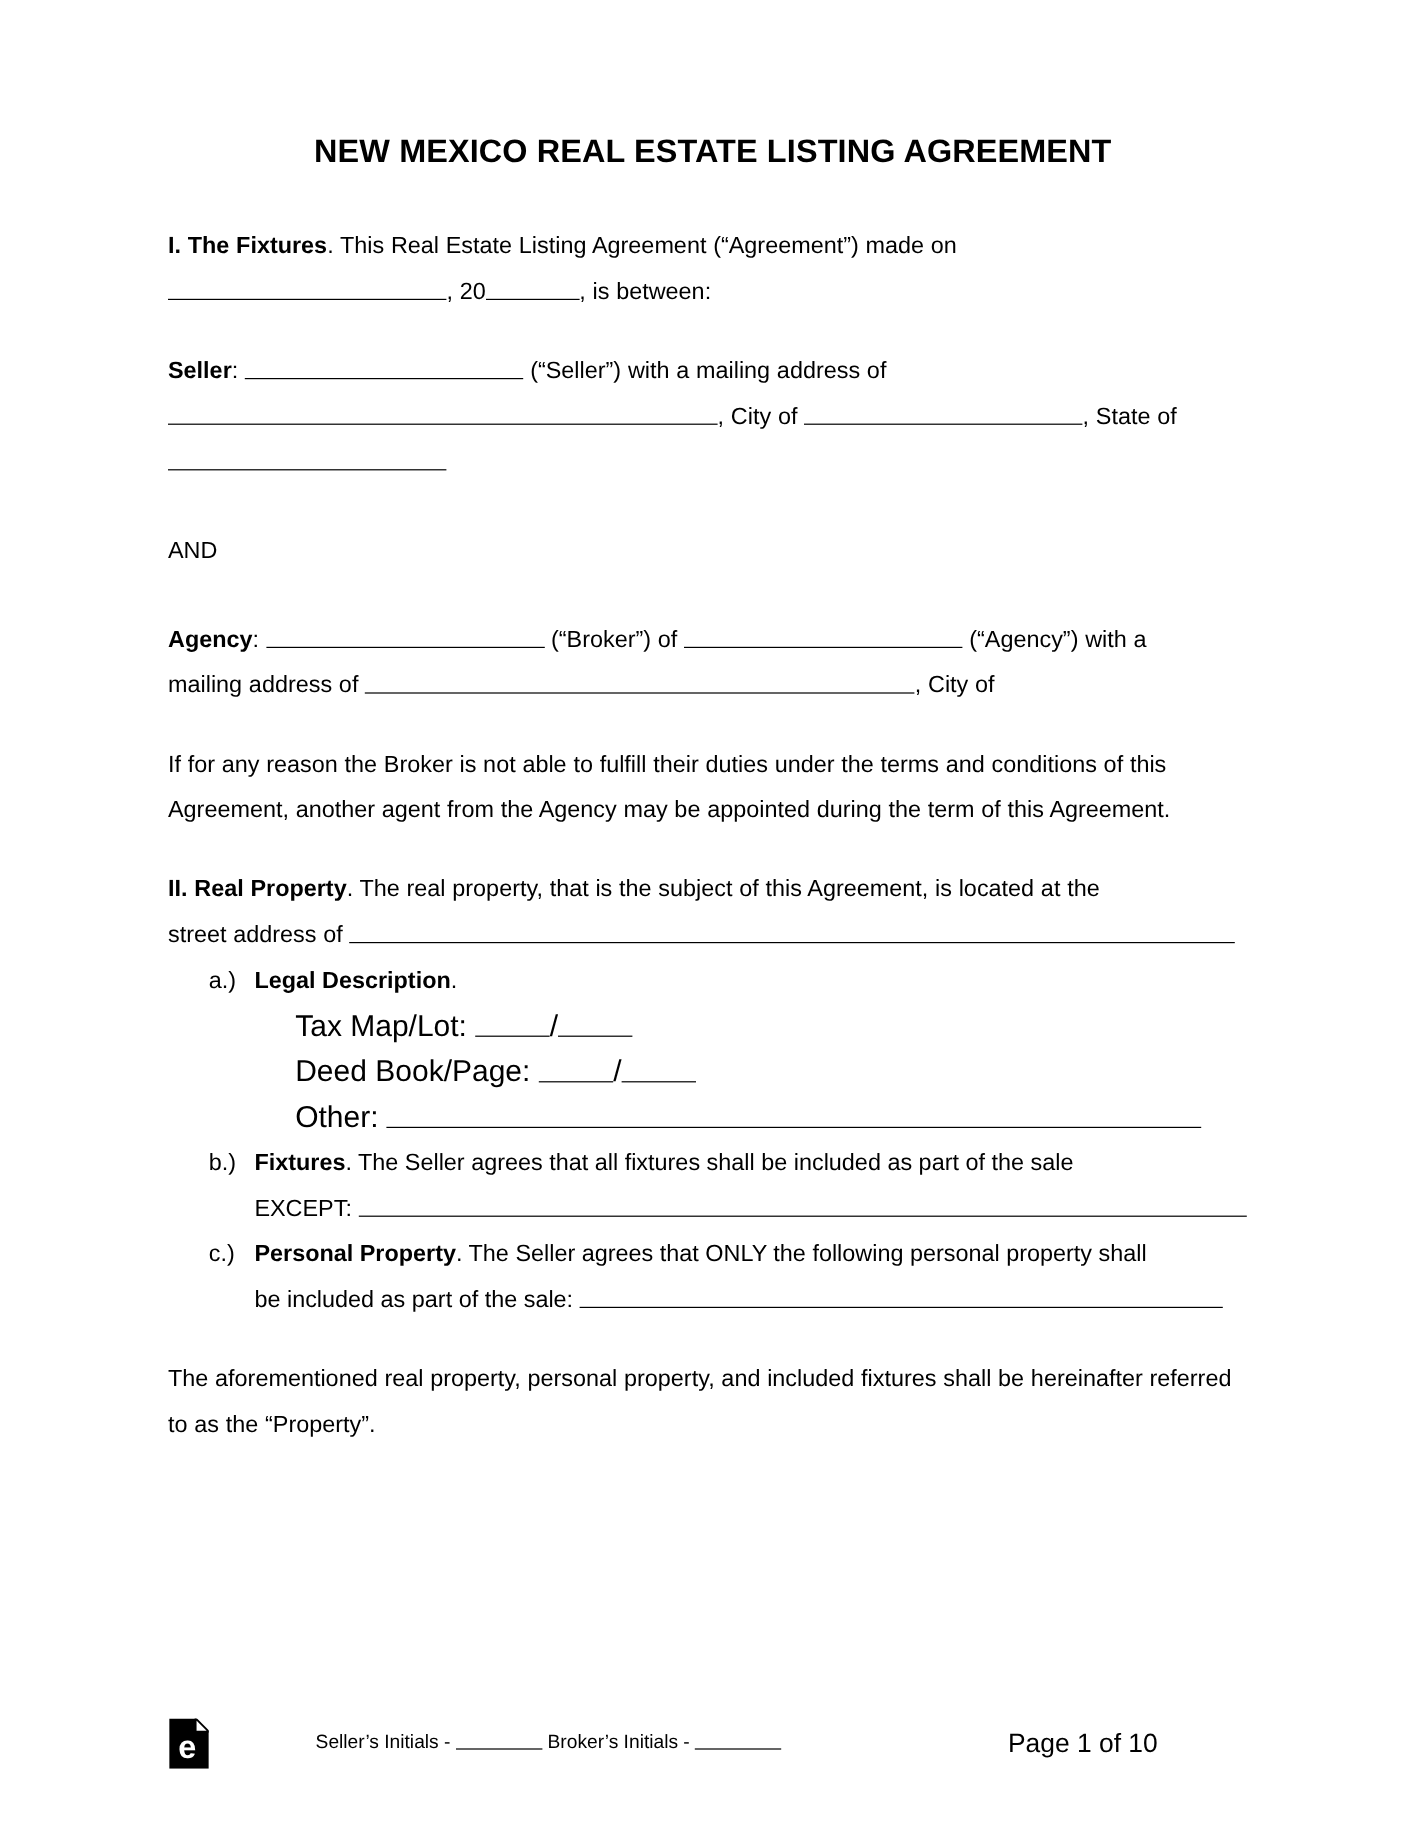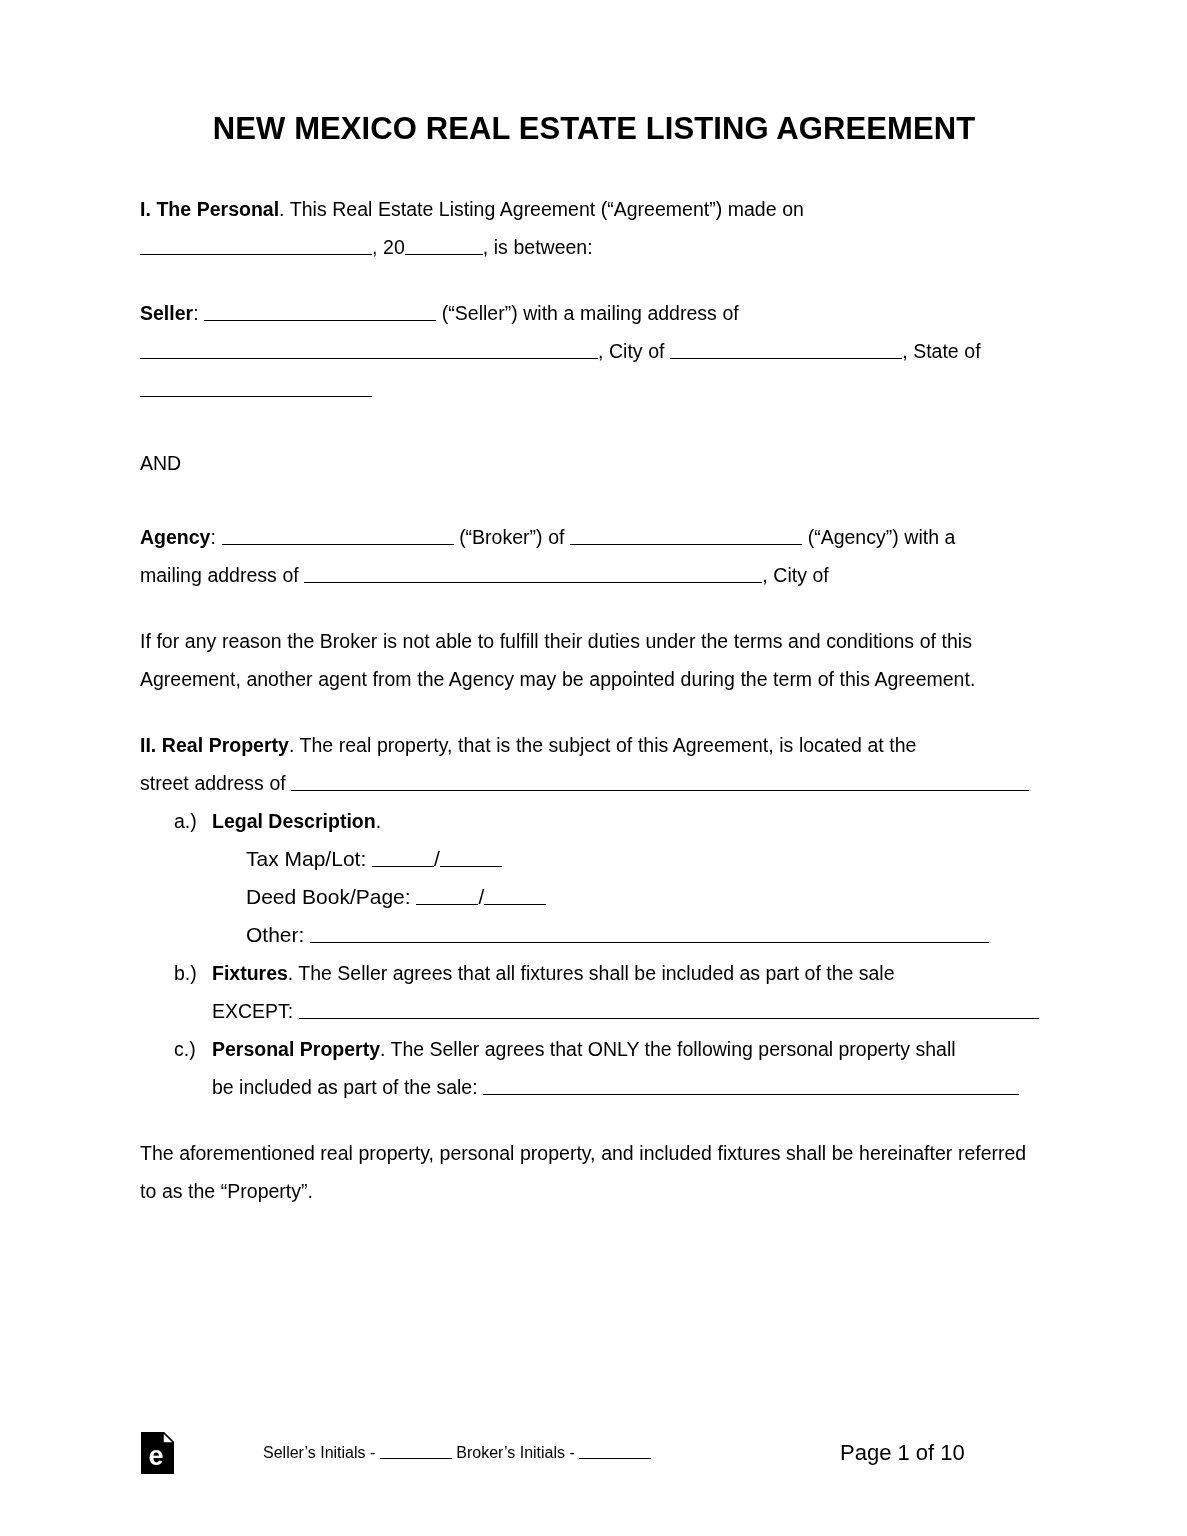--- a/index.html
+++ b/index.html
@@ -29,21 +29,21 @@
 
   
   .content {
     position: absolute;
     left: 140px;
     top: 0;
     width: 908px;
   }
 
   .doc-title {
-    font-size: 31px;
+    font-size: 27px;
     font-weight: bold;
     text-align: center;
     letter-spacing: 0.1px;
     margin: 0;
     padding-top: 112px;
     line-height: 1.1;
     white-space: nowrap;
   }
 
   .para {
@@ -80,21 +80,21 @@
     position: relative;
     padding-left: 72px;
   }
   .li .marker {
     position: absolute;
     left: 34px;
     top: 0;
     width: 40px;
   }
   .sub-line {
-    font-size: 21px;
+    font-size: 25px;
     line-height: 38px;
     padding-left: 106px;
   }
   .hang {
     padding-left: 72px;
   }
 
   
   .bl-fill {
     display: inline-block;
@@ -151,21 +151,21 @@
 
 <div class="page">
 
   <div class="content">
 
     <h1 class="doc-title">NEW MEXICO REAL ESTATE LISTING AGREEMENT</h1>
 
     <div class="gap-xl"></div>
 
     <p class="para">
-      <span class="b">I. The Personal</span><span>. This Real Estate Listing Agreement (“Agreement”) made on</span>
+      <span class="b">I. The Fixtures</span><span>. This Real Estate Listing Agreement (“Agreement”) made on</span>
     </p>
 
     <p class="para">
       <span class="bl bl-m"></span><span>, 20</span><span class="bl bl-s"></span><span>, is between:</span>
     </p>
 
     <div class="gap-md"></div>
 
     <p class="para">
       <span class="b">Seller</span><span>:</span>

